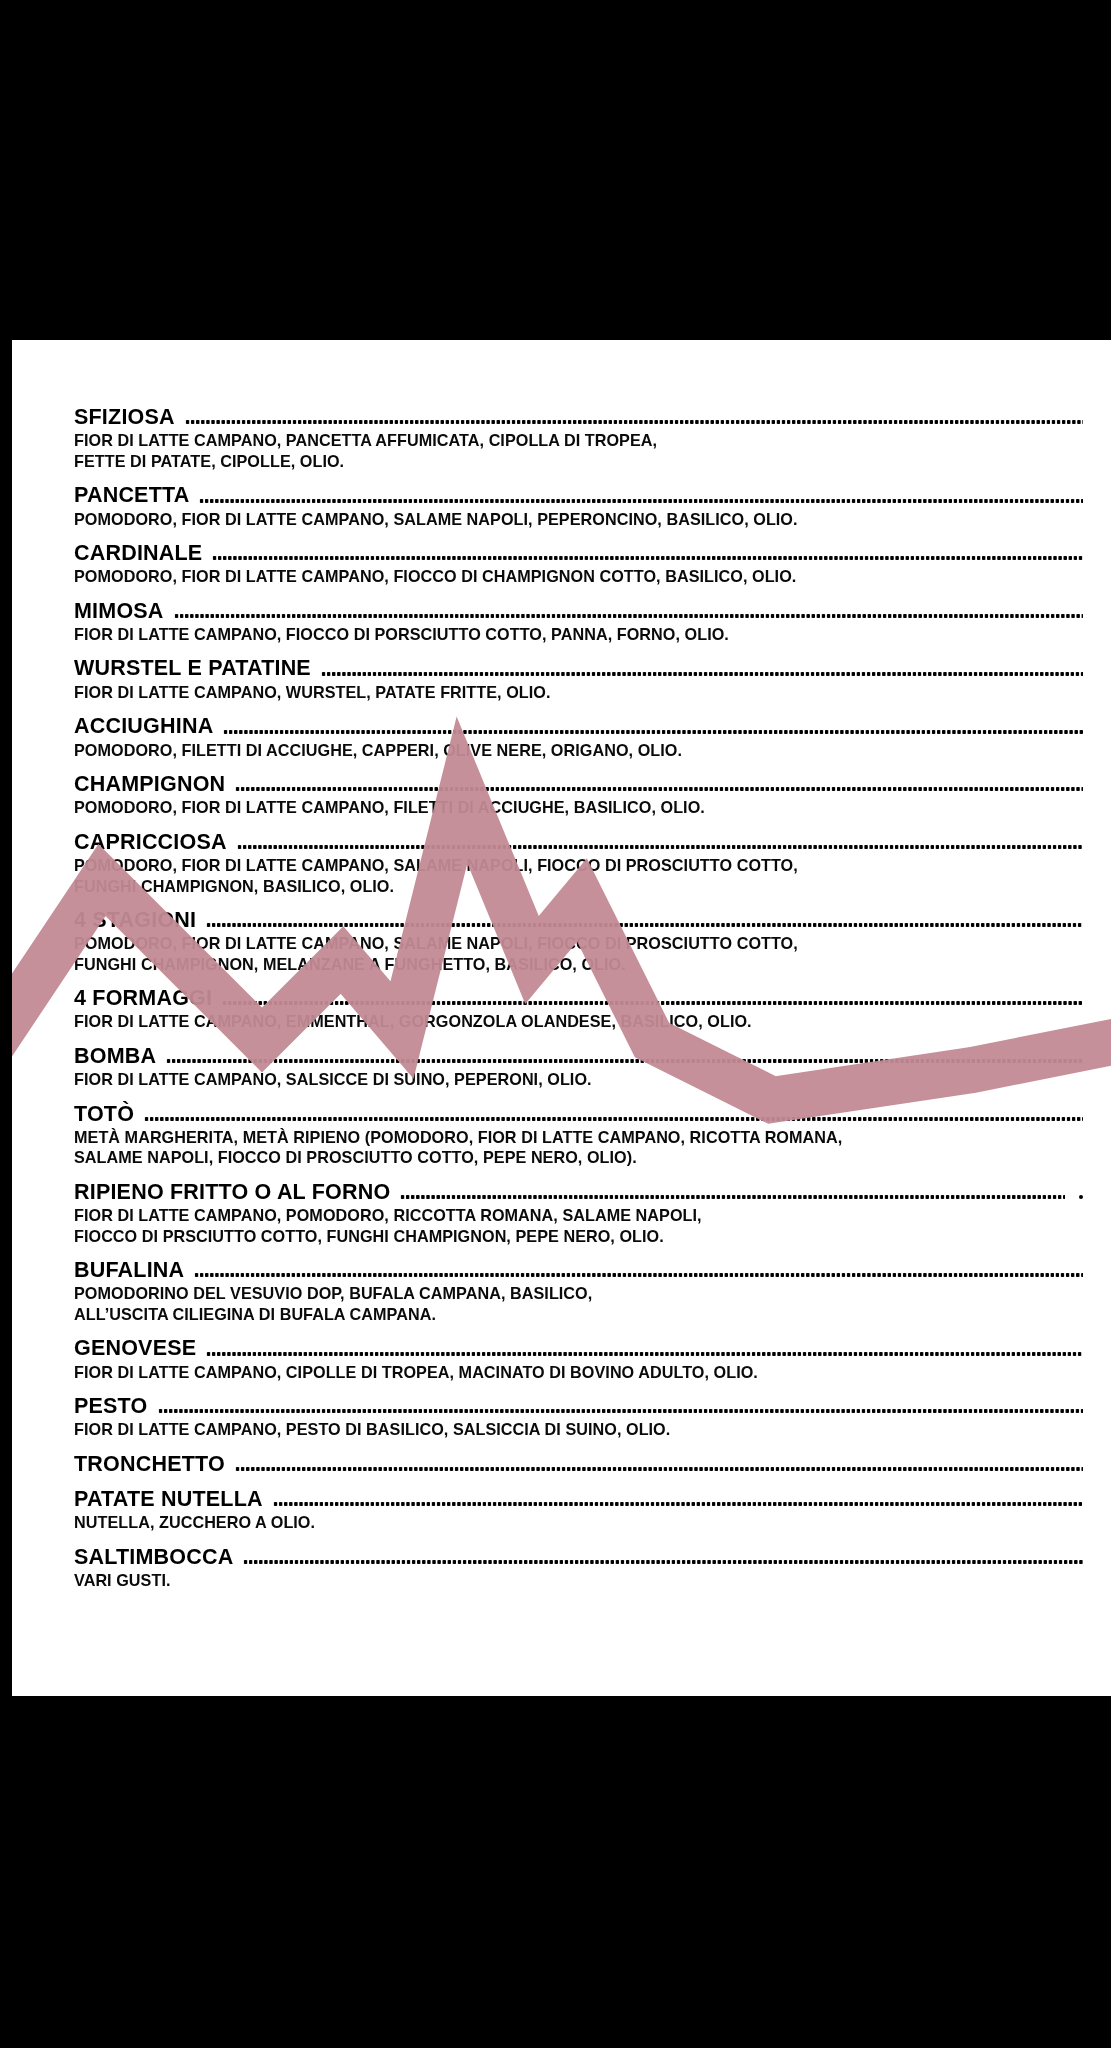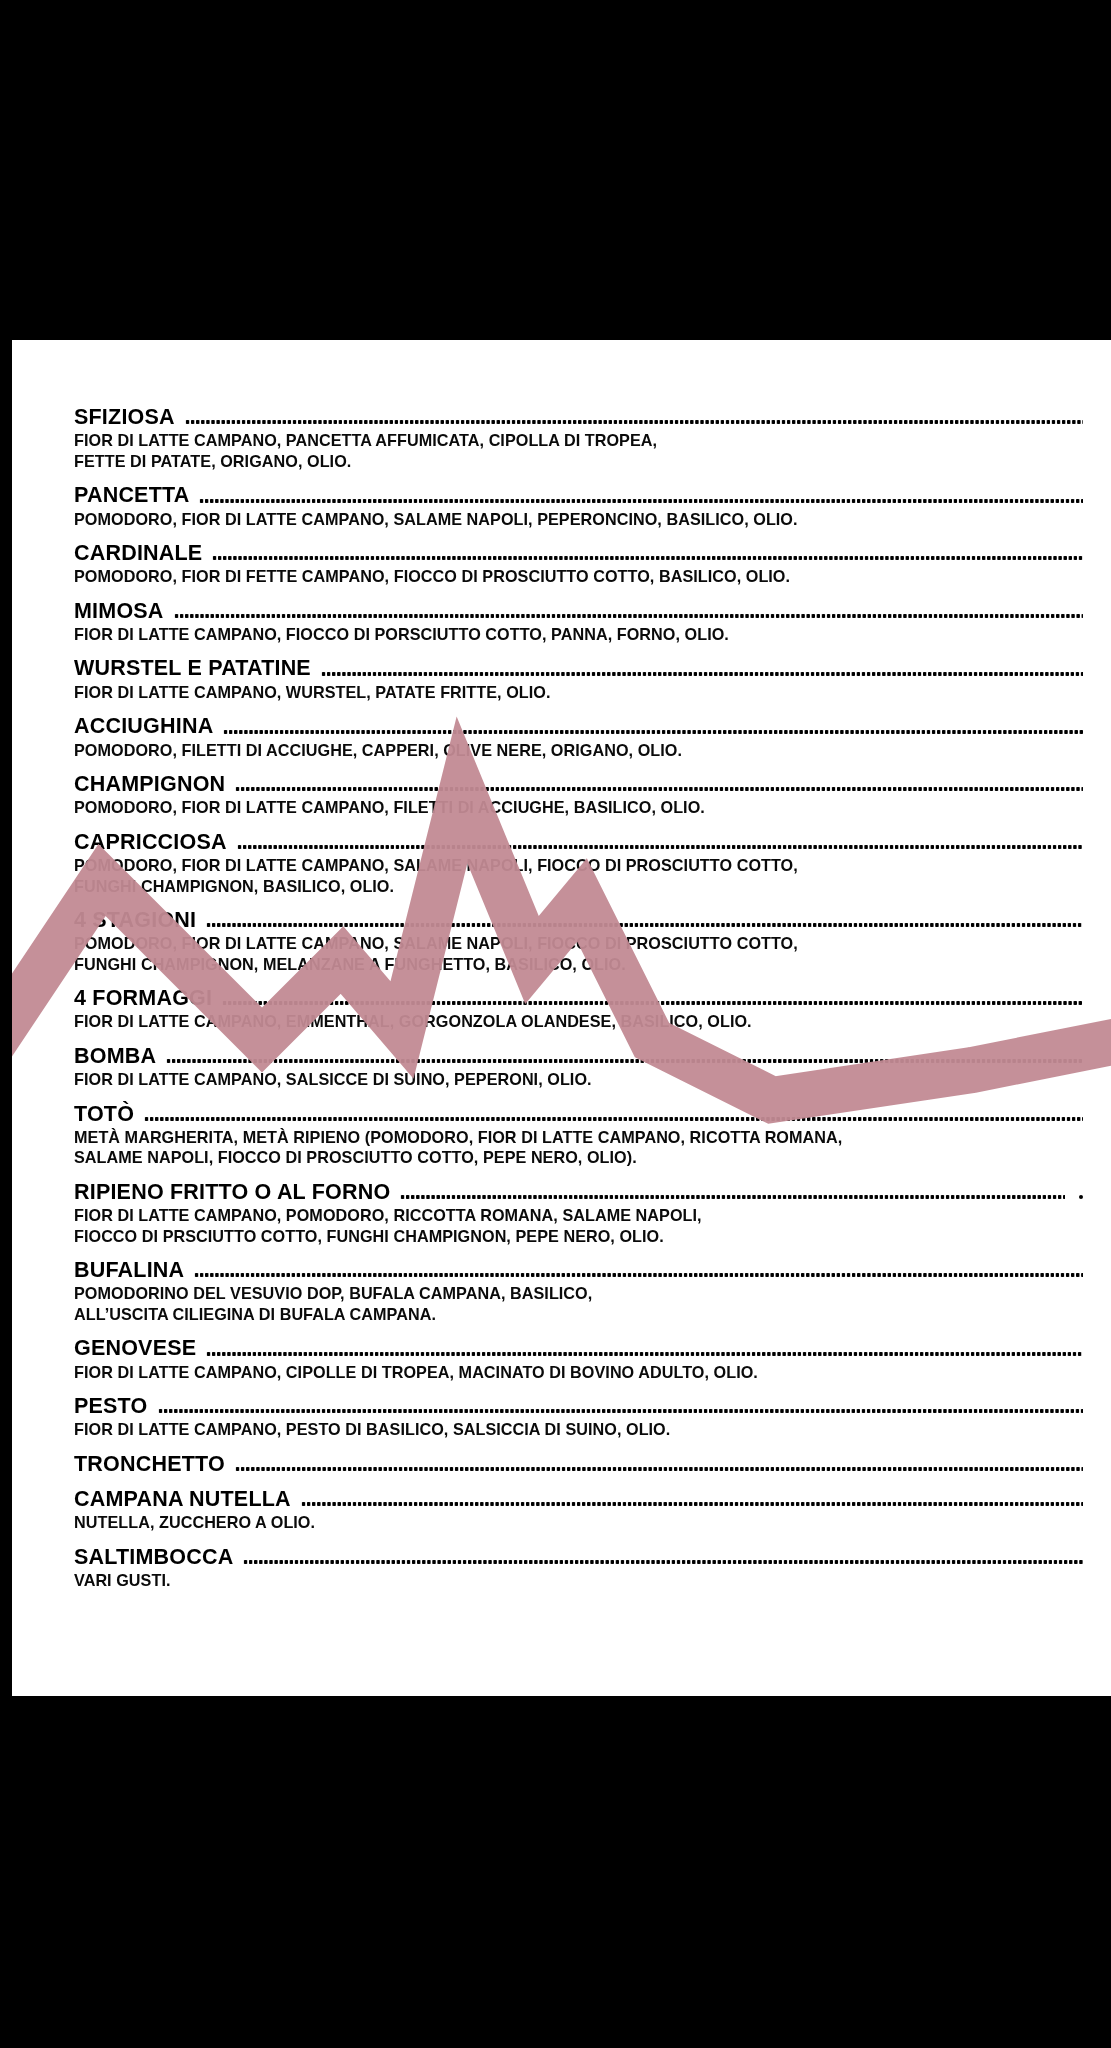--- a/index.html
+++ b/index.html
@@ -131,35 +131,35 @@
 
   <div id="paper">
 
     <div id="menu">
         <div class="menu-item">
           <div class="item-head">
             <span class="item-name">SFIZIOSA</span>
             <span class="leader"></span>
           </div>
           <div class="item-desc">FIOR DI LATTE CAMPANO, PANCETTA AFFUMICATA, CIPOLLA DI TROPEA,
-FETTE DI PATATE, ORIGANO, OLIO.</div>
+FETTE DI PATATE, CIPOLLE, OLIO.</div>
         </div>
         <div class="menu-item">
           <div class="item-head">
             <span class="item-name">PANCETTA</span>
             <span class="leader"></span>
           </div>
           <div class="item-desc">POMODORO, FIOR DI LATTE CAMPANO, SALAME NAPOLI, PEPERONCINO, BASILICO, OLIO.</div>
         </div>
         <div class="menu-item">
           <div class="item-head">
             <span class="item-name">CARDINALE</span>
             <span class="leader"></span>
           </div>
-          <div class="item-desc">POMODORO, FIOR DI FETTE CAMPANO, FIOCCO DI PROSCIUTTO COTTO, BASILICO, OLIO.</div>
+          <div class="item-desc">POMODORO, FIOR DI LATTE CAMPANO, FIOCCO DI CHAMPIGNON COTTO, BASILICO, OLIO.</div>
         </div>
         <div class="menu-item">
           <div class="item-head">
             <span class="item-name">MIMOSA</span>
             <span class="leader"></span>
           </div>
           <div class="item-desc">FIOR  DI LATTE CAMPANO, FIOCCO DI PORSCIUTTO COTTO, PANNA, FORNO, OLIO.</div>
         </div>
         <div class="menu-item">
           <div class="item-head">
@@ -251,21 +251,21 @@
           <div class="item-desc">FIOR DI LATTE CAMPANO, PESTO DI BASILICO, SALSICCIA DI SUINO, OLIO.</div>
         </div>
         <div class="menu-item">
           <div class="item-head">
             <span class="item-name">TRONCHETTO</span>
             <span class="leader"></span>
           </div>
         </div>
         <div class="menu-item">
           <div class="item-head">
-            <span class="item-name">CAMPANA NUTELLA</span>
+            <span class="item-name">PATATE NUTELLA</span>
             <span class="leader"></span>
           </div>
           <div class="item-desc">NUTELLA, ZUCCHERO A OLIO.</div>
         </div>
         <div class="menu-item">
           <div class="item-head">
             <span class="item-name">SALTIMBOCCA</span>
             <span class="leader"></span>
           </div>
           <div class="item-desc">VARI GUSTI.</div>

